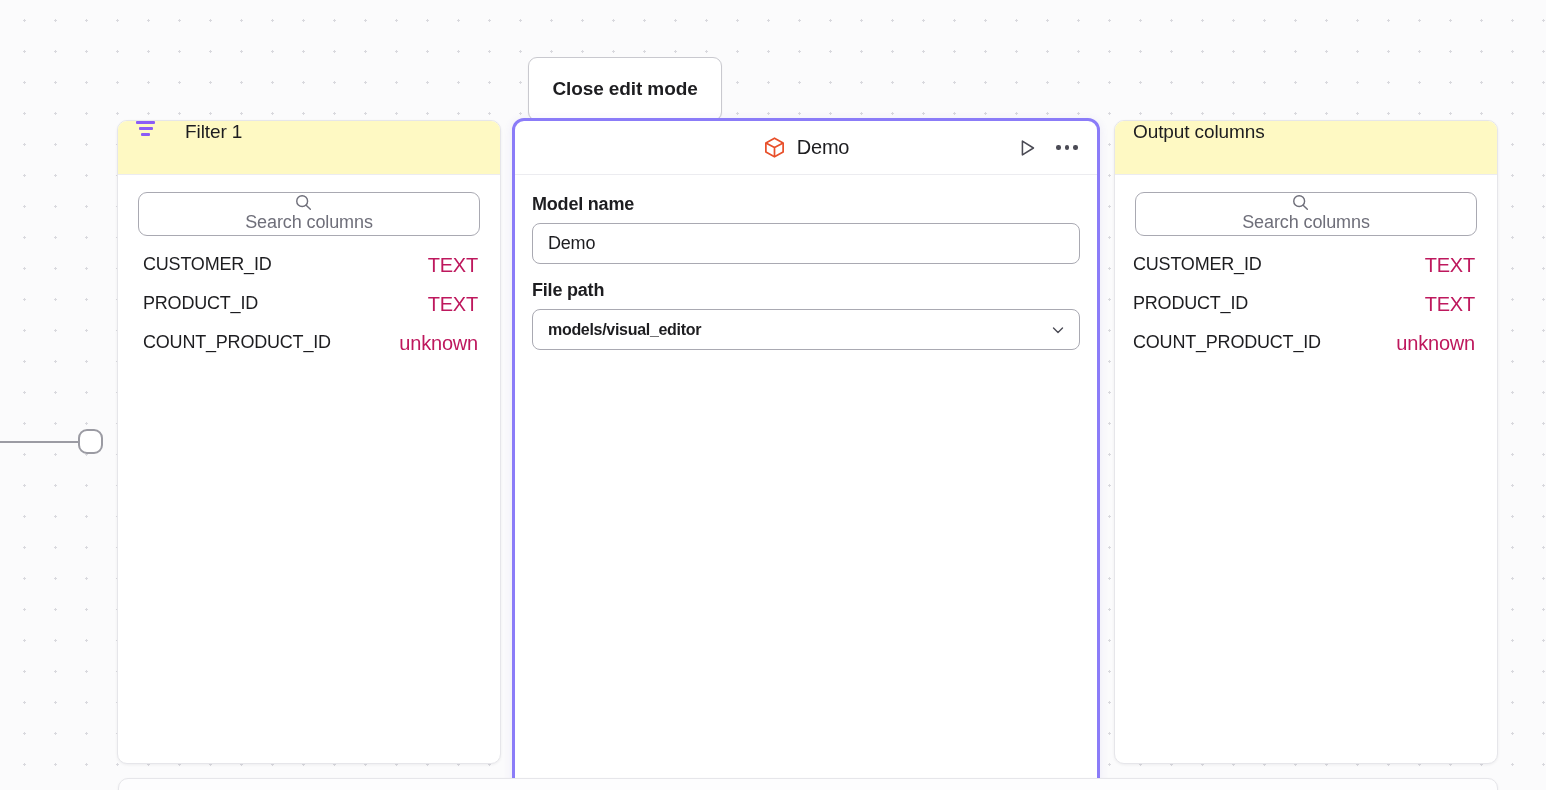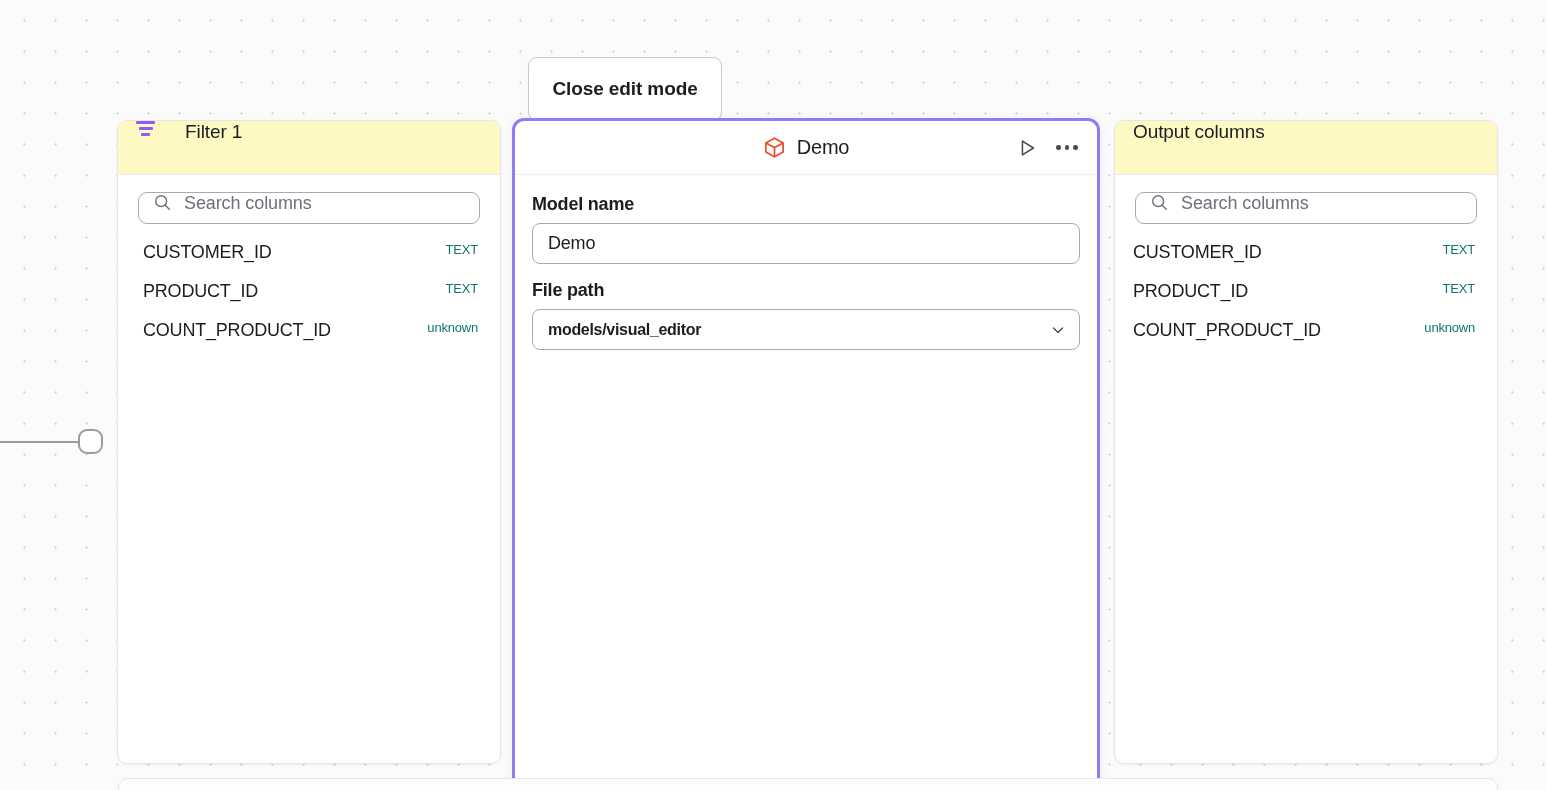--- a/index.html
+++ b/index.html
@@ -84,38 +84,39 @@
     flex: none;
   }
   .filter-icon i { display: block; background: #8b5cf6; border-radius: 1px; }
   .filter-icon i:nth-child(1) { width: 19px; height: 3.2px; }
   .filter-icon i:nth-child(2) { width: 14px; height: 3.2px; margin-left: 2.5px;}
   .filter-icon i:nth-child(3) { width: 9px;  height: 3.2px; margin-left: 5px;}
 
   
   .search-wrap { padding: 17px 20px 0 20px; }
   .search-box {
-    height: 32px;
+    height: 44px;
     border: 1px solid #a9a9b2;
     border-radius: 9px;
-    display: flex; 
+    display: flex; align-items: center;
     padding: 0 14px;
     background: #fff;
+    flex-direction: column;
   }
   .search-icon { width: 19px; height: 19px; flex: none; margin-right: 12px; }
   .search-ph { font-size: 18px; color: #6f6f7a; letter-spacing: -0.1px; }
 
   
   .col-list { padding: 18px 22px 0 25px; }
   .col-row {
     display: flex; align-items: flex-start; justify-content: space-between;
     height: 39px;
   }
   .col-name { font-size: 18px; color: #1d1d20; letter-spacing: -0.2px; }
-  .col-type { font-size: 13px; color: #0f766e; letter-spacing: -0.2px; }
+  .col-type { font-size: 20px; color: #be185d; letter-spacing: -0.2px; }
 
   
   #demo-panel {
     left: 512px; top: 118px; width: 588px; height: 764px;
     border: 3px solid #8b7cf8;
     border-radius: 12px;
     box-shadow: 0 2px 10px rgba(90,70,200,0.10);
     display: flex; flex-direction: column;
   }
   .demo-header {

